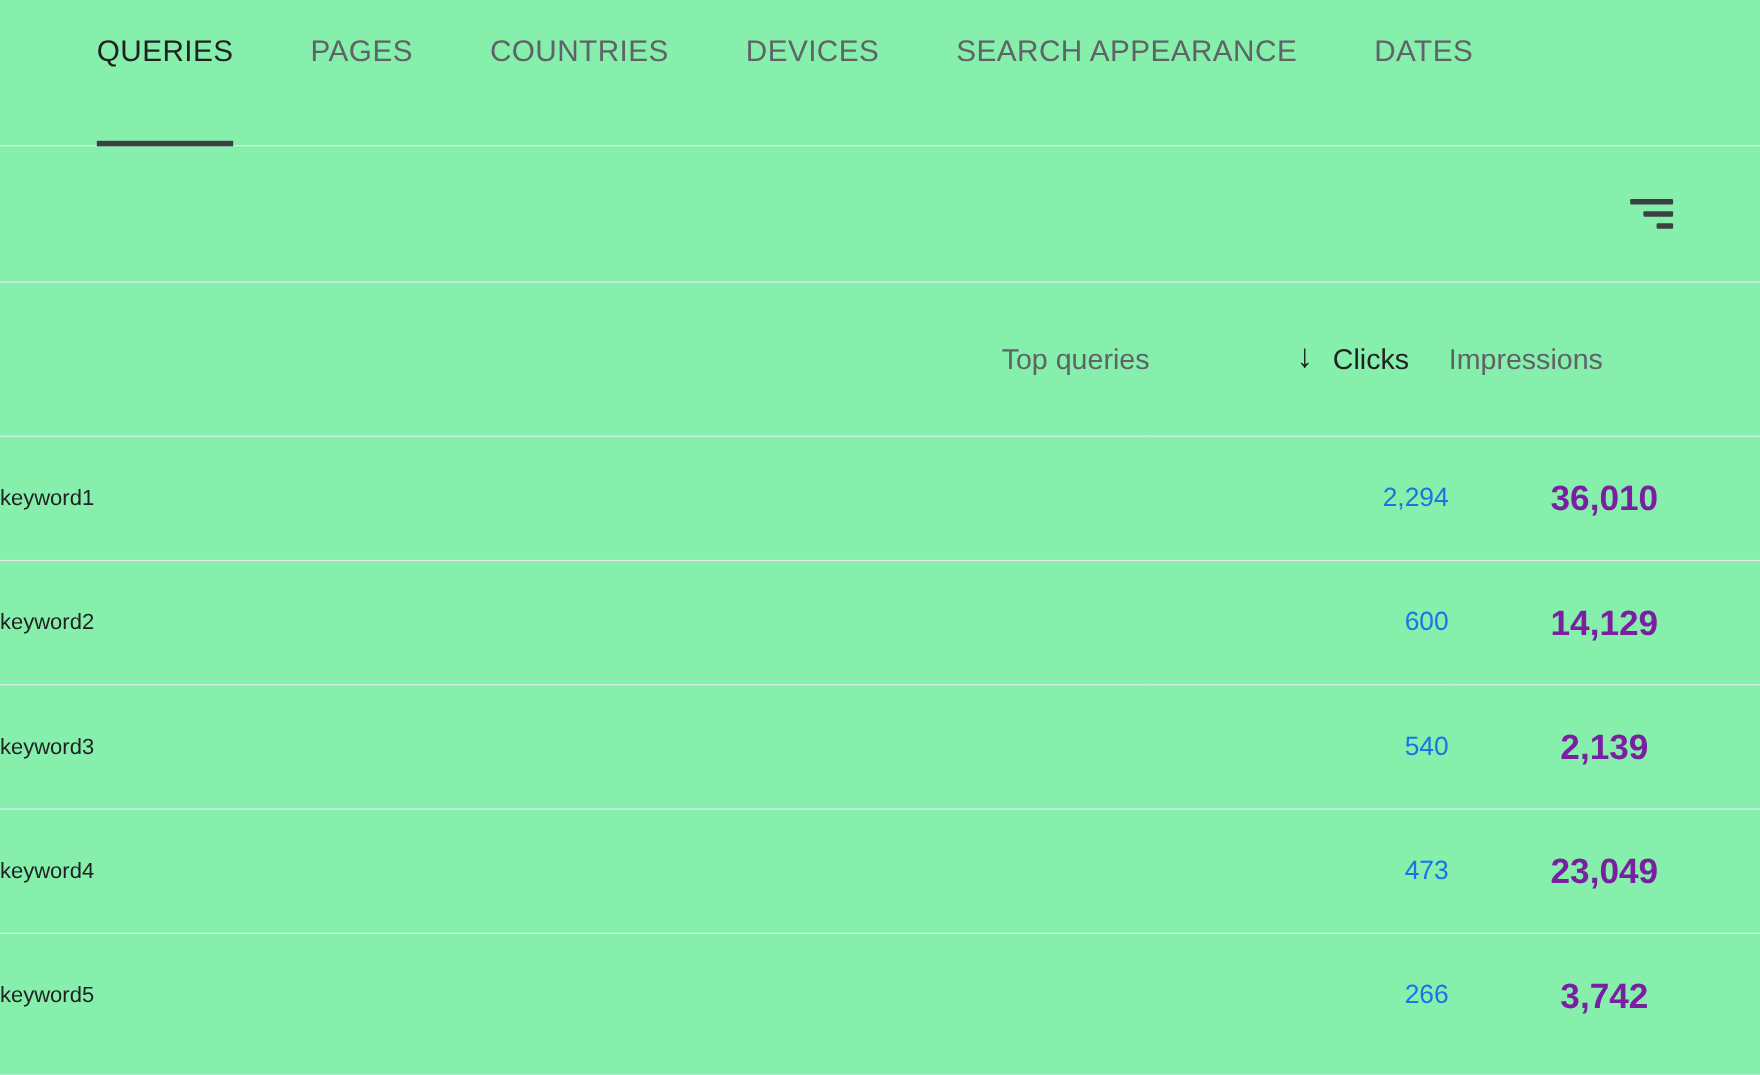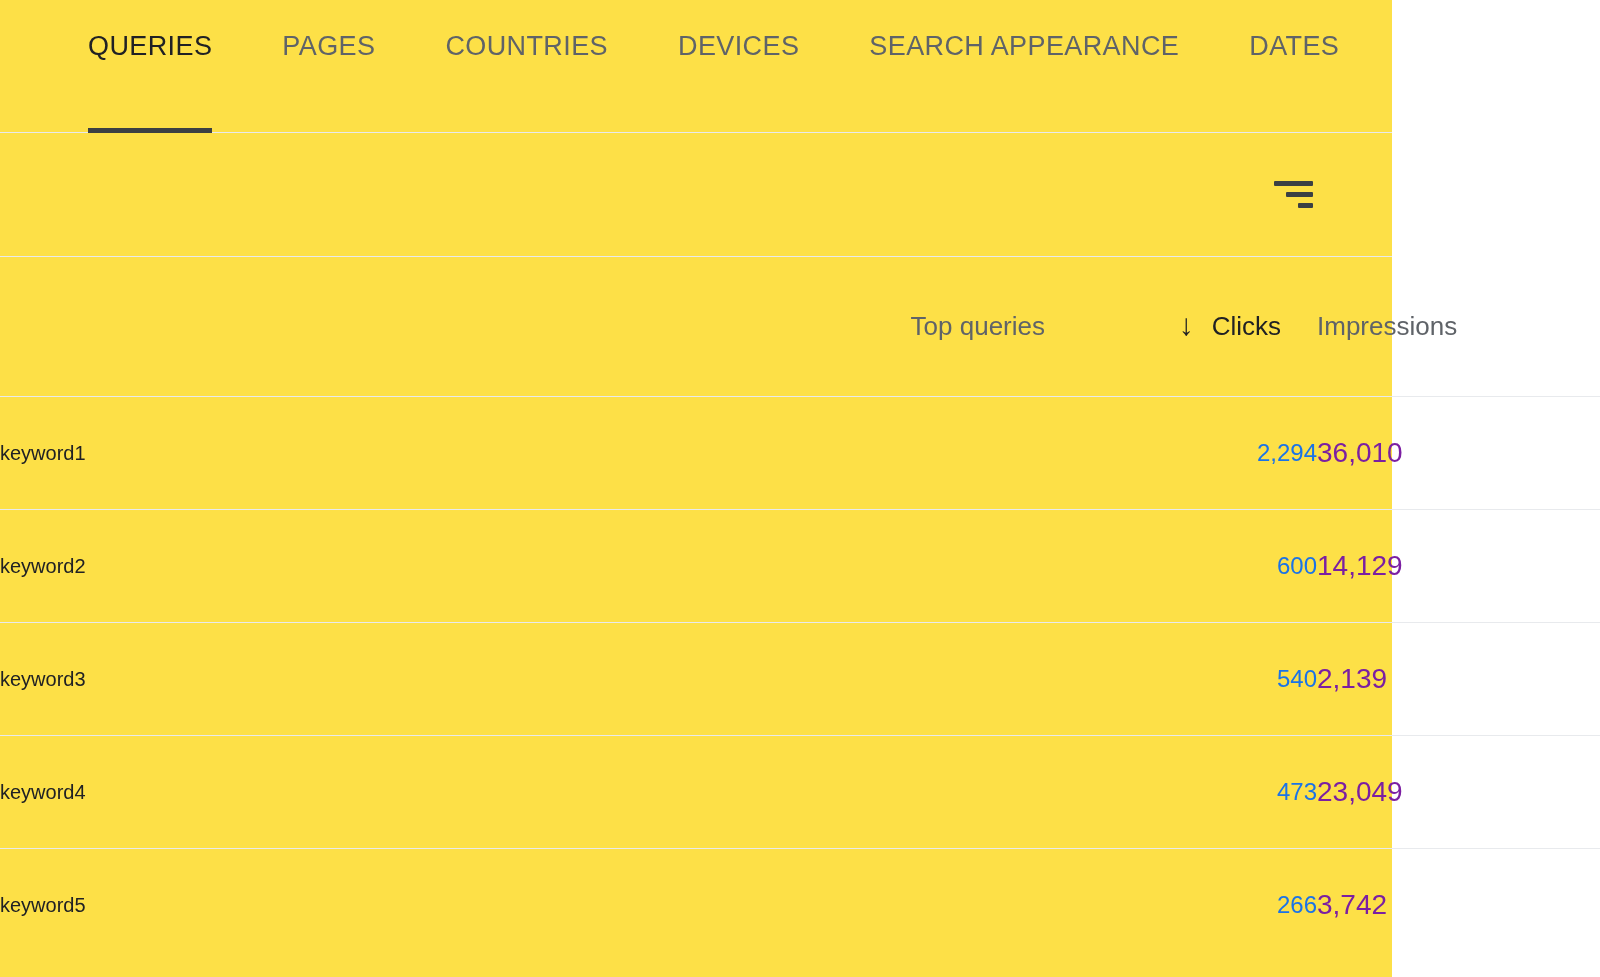--- a/index.html
+++ b/index.html
@@ -12,23 +12,23 @@
     width: 1600px;
     height: 977px;
     font-family: "Liberation Sans", "DejaVu Sans", sans-serif;
     color: #202124;
     overflow: hidden;
     -webkit-font-smoothing: antialiased;
   }
 
   .app {
     position: relative;
-    width: 1392px;
+    width: 1600px;
     height: 977px;
-    background: #fde047;
+    background: #86efac;
     box-sizing: border-box;
   }
 
   
   .tabbar {
     position: relative;
     height: 133px;
     padding-left: 88px;
     box-sizing: border-box;
     display: flex;
@@ -165,25 +165,26 @@
     line-height: 1;
   }
   .cell-clicks {
     font-size: 24px;
     color: #1a73e8;
     text-align: right;
     padding-right: 36px;
     line-height: 1;
   }
   .cell-impr {
-    font-size: 28px;
+    font-size: 32px;
     color: #7b1fa2;
-    text-align: left;
+    text-align: center;
     padding-right: 83px;
     line-height: 1;
+    font-weight: bold;
   }
   tbody tr:last-child td { border-bottom: none; }
 </style>
 </head>
 <body>
 
 <div class="app">
 
   <div class="tabbar">
     <div class="tab active">

